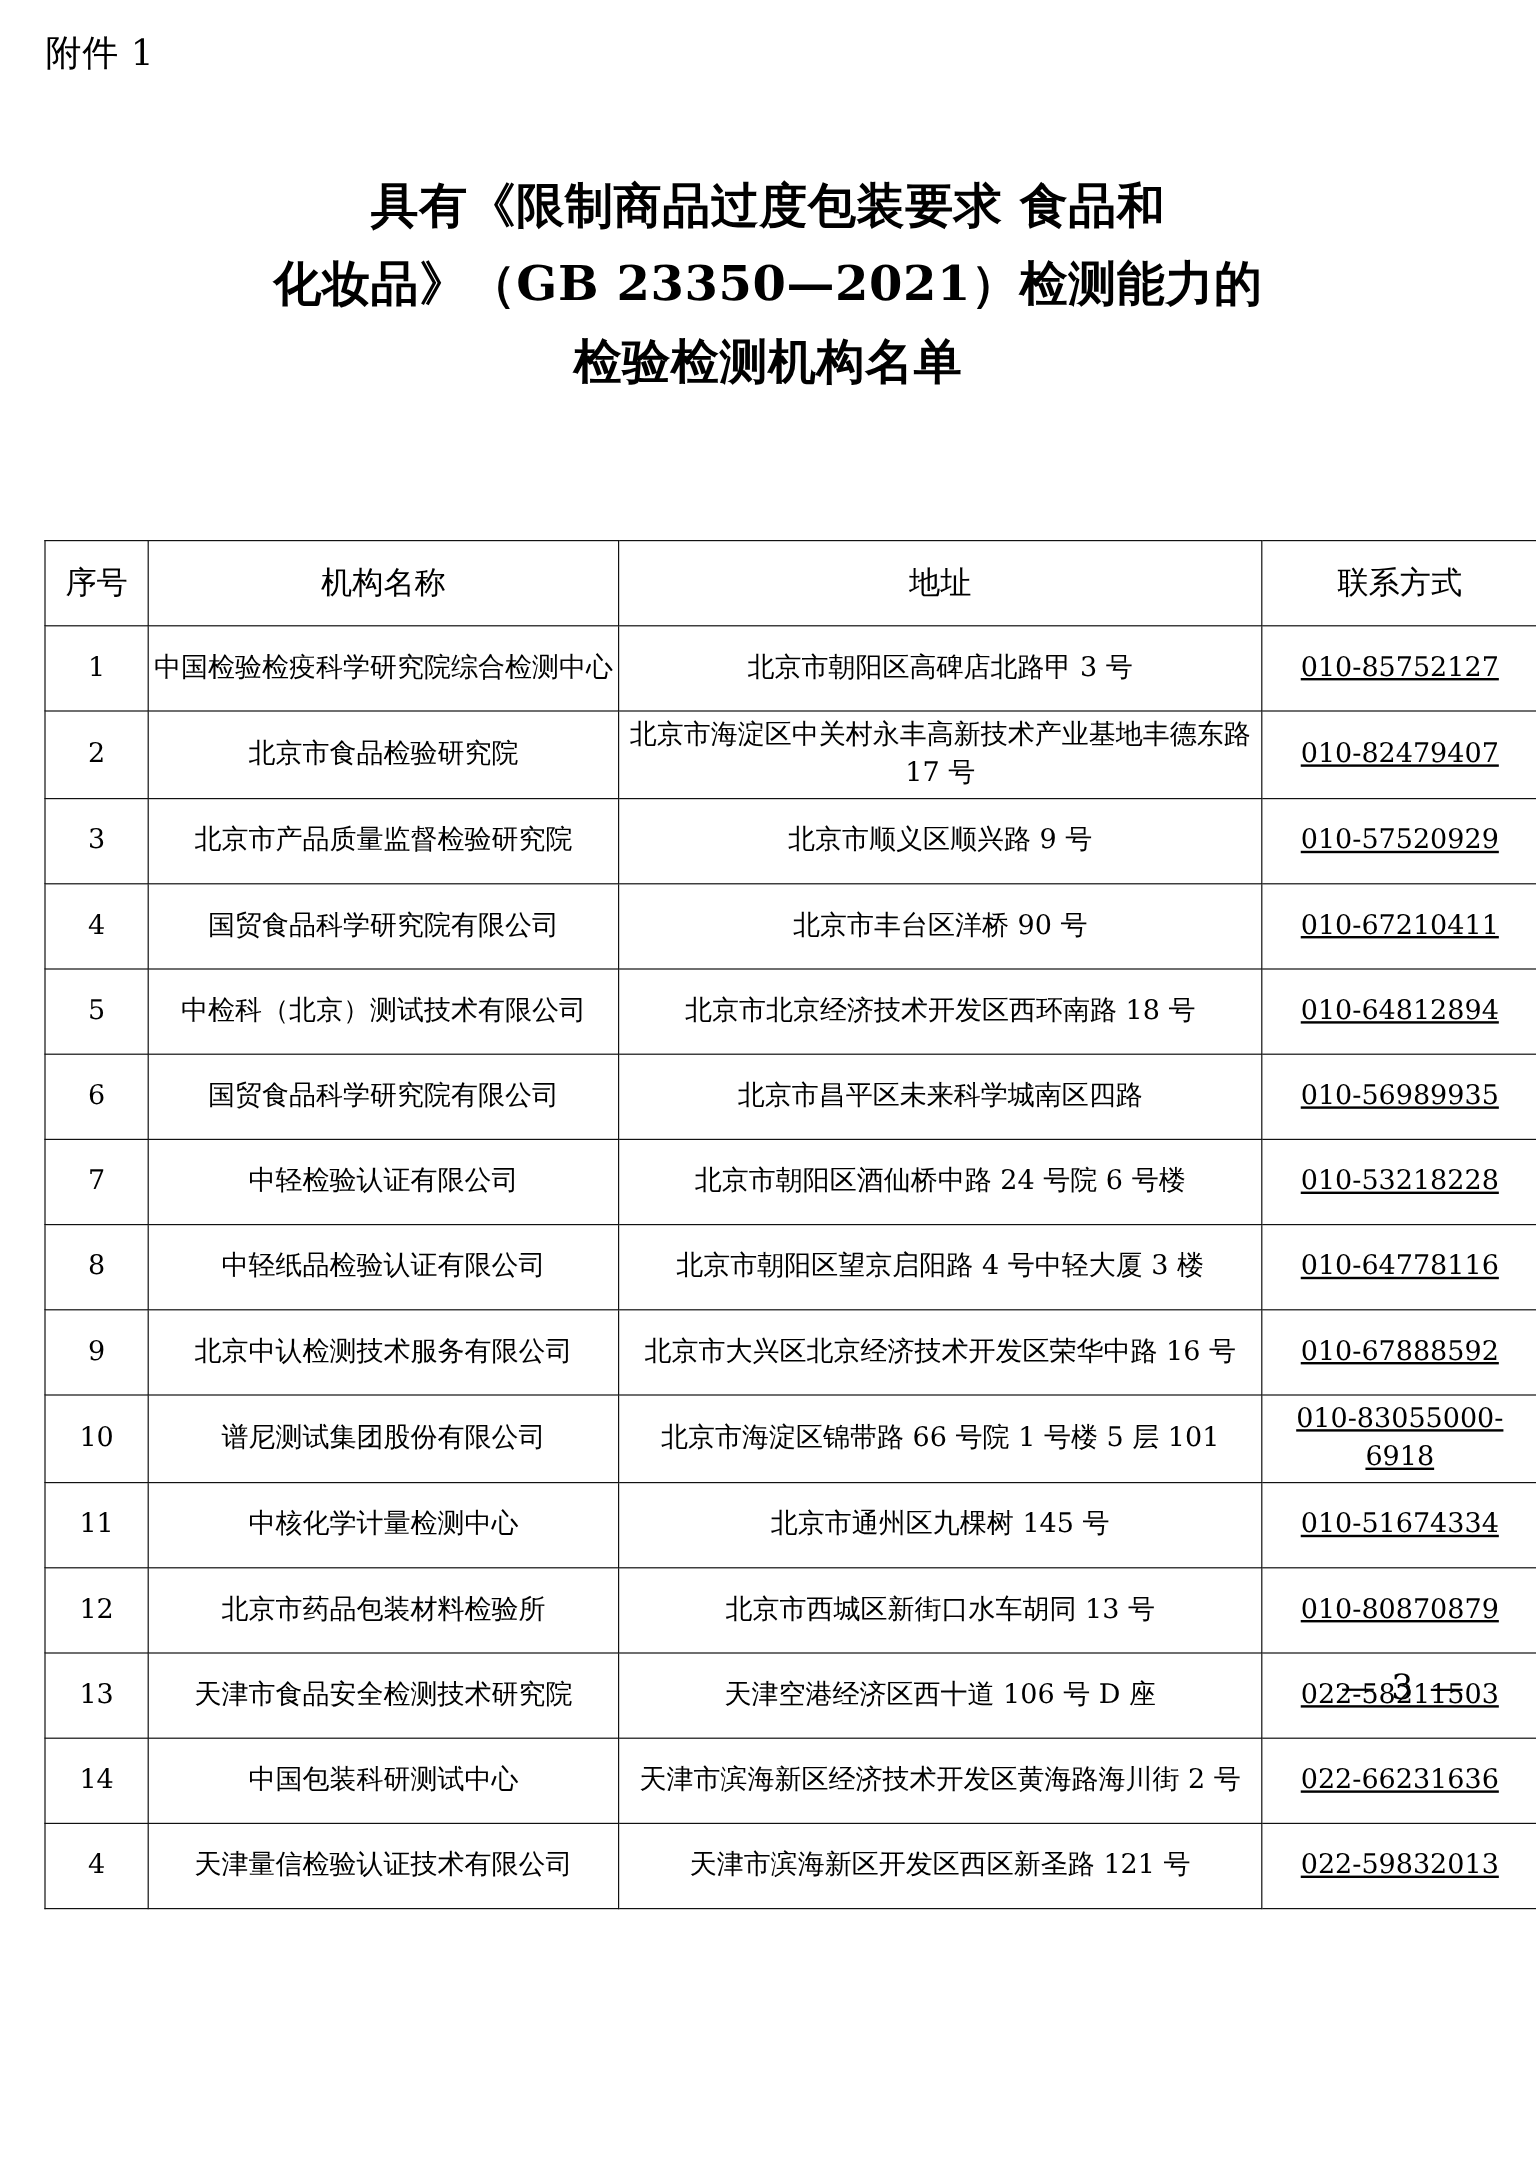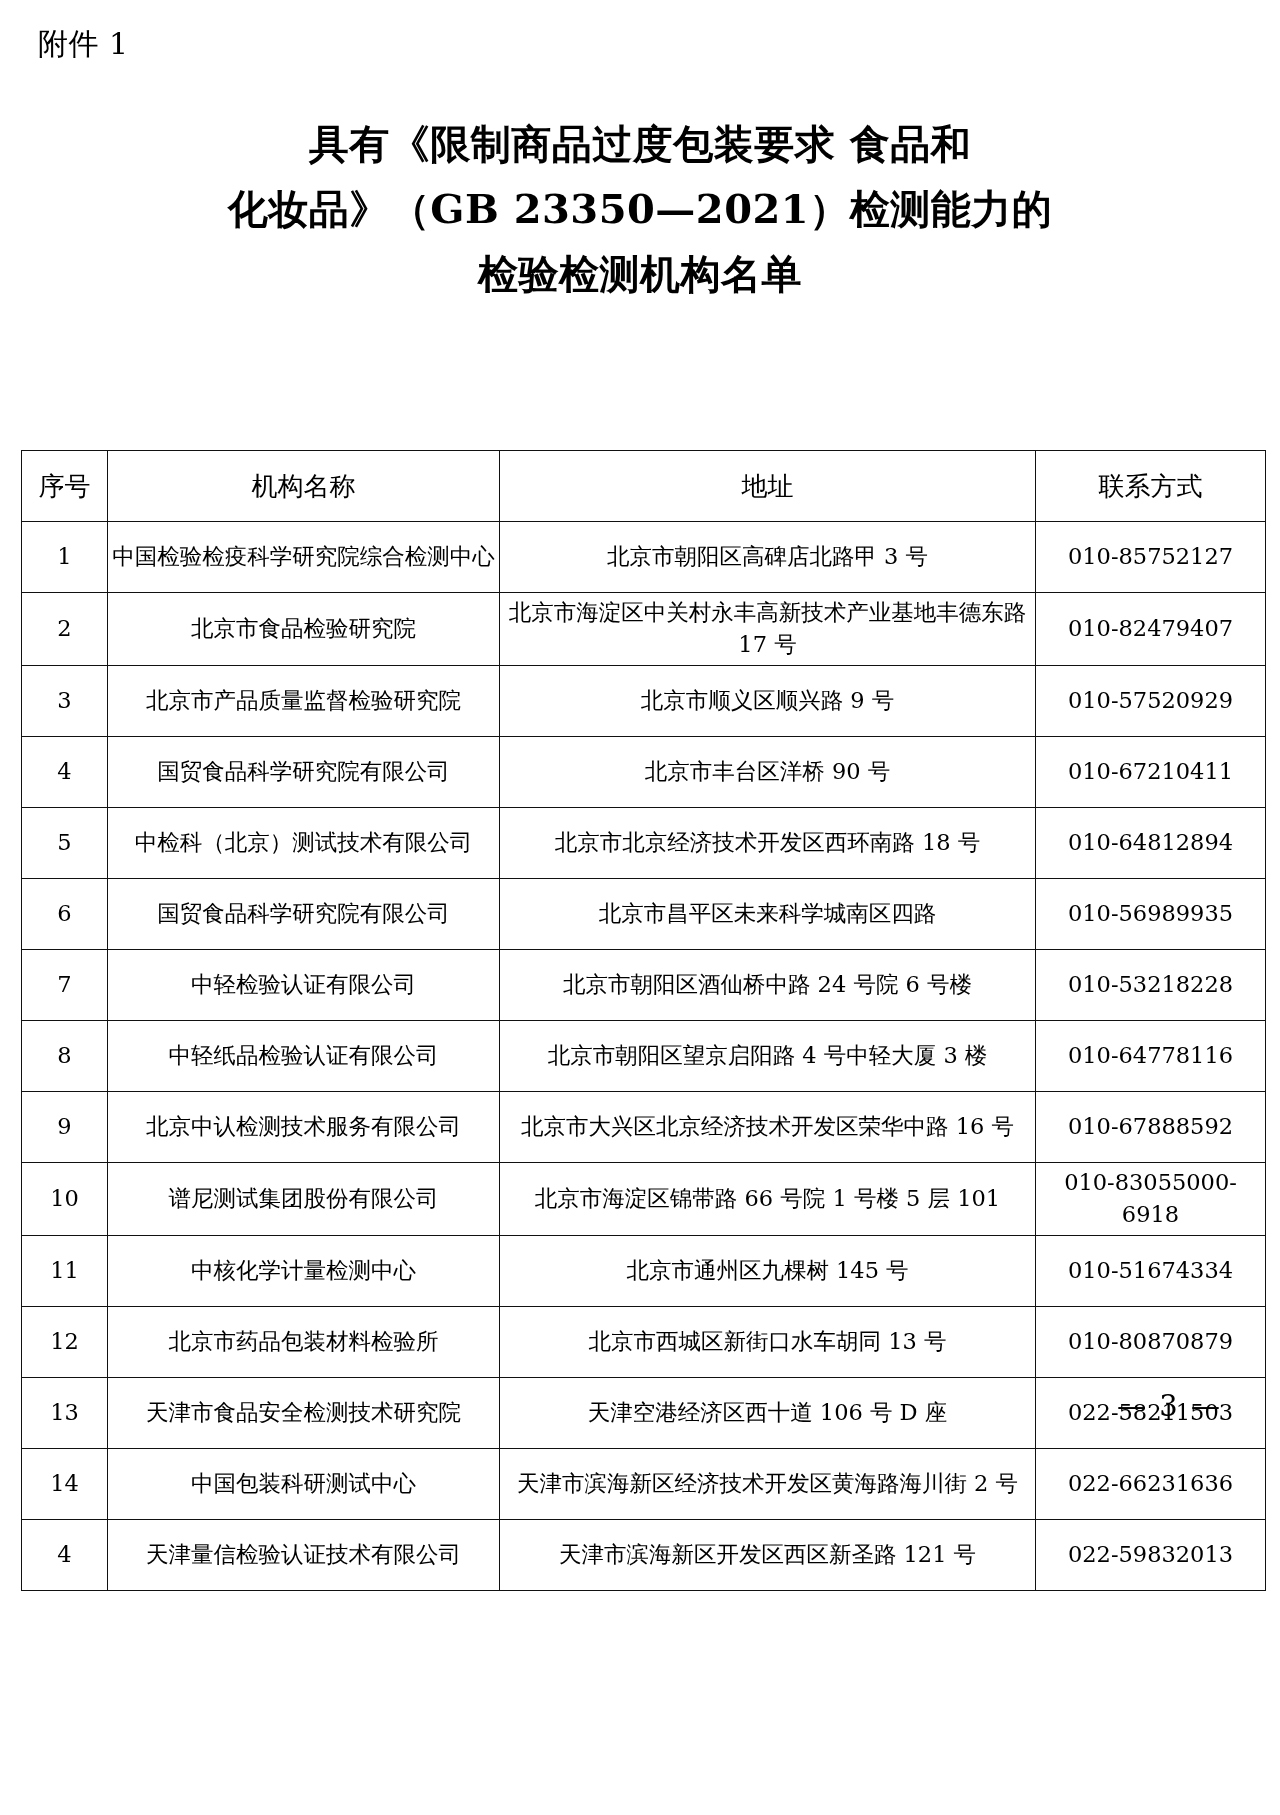--- a/index.html
+++ b/index.html
@@ -27,36 +27,36 @@
     left: 38px;
     top: 24px;
     font-size: 30px;
     letter-spacing: 0.5px;
     font-family: "DejaVu Serif", "Liberation Serif", serif;
     white-space: nowrap;
   }
   .doc-title {
     position: absolute;
     left: 110px;
-    top: 112px;
+    top: 140px;
     width: 1060px;
     text-align: center;
     font-size: 40px;
     font-weight: bold;
     line-height: 1.62;
     letter-spacing: 0.5px;
     font-family: "DejaVu Serif", "Liberation Serif", serif;
   }
   .doc-title .tline {
     display: block;
     white-space: nowrap;
   }
   .table-wrap {
     position: absolute;
-    left: 2px;
+    left: 18px;
     top: 450px;
     width: 1244px;
     padding-left: 19px;
   }
   table.listing {
     border-collapse: collapse;
     table-layout: fixed;
     width: 1244px;
   }
   table.listing td, table.listing th {
@@ -75,21 +75,21 @@
     padding: 6px 3px;
   }
   table.listing tbody td {
     height: 62px;
   }
   col.c-idx { width: 86px; }
   col.c-org { width: 392px; }
   col.c-addr { width: 536px; }
   col.c-tel  { width: 230px; }
   .cell-idx { font-size: 23px; }
-  .cell-tel { font-size: 23px; }
+  .cell-tel { font-size: 23px; text-decoration: underline; }
   .page-number {
     position: absolute;
     right: 58px;
     bottom: 32px;
     font-size: 29px;
     letter-spacing: 2px;
     font-family: "DejaVu Serif", "Liberation Serif", serif;
     white-space: nowrap;
   }
 </style>

